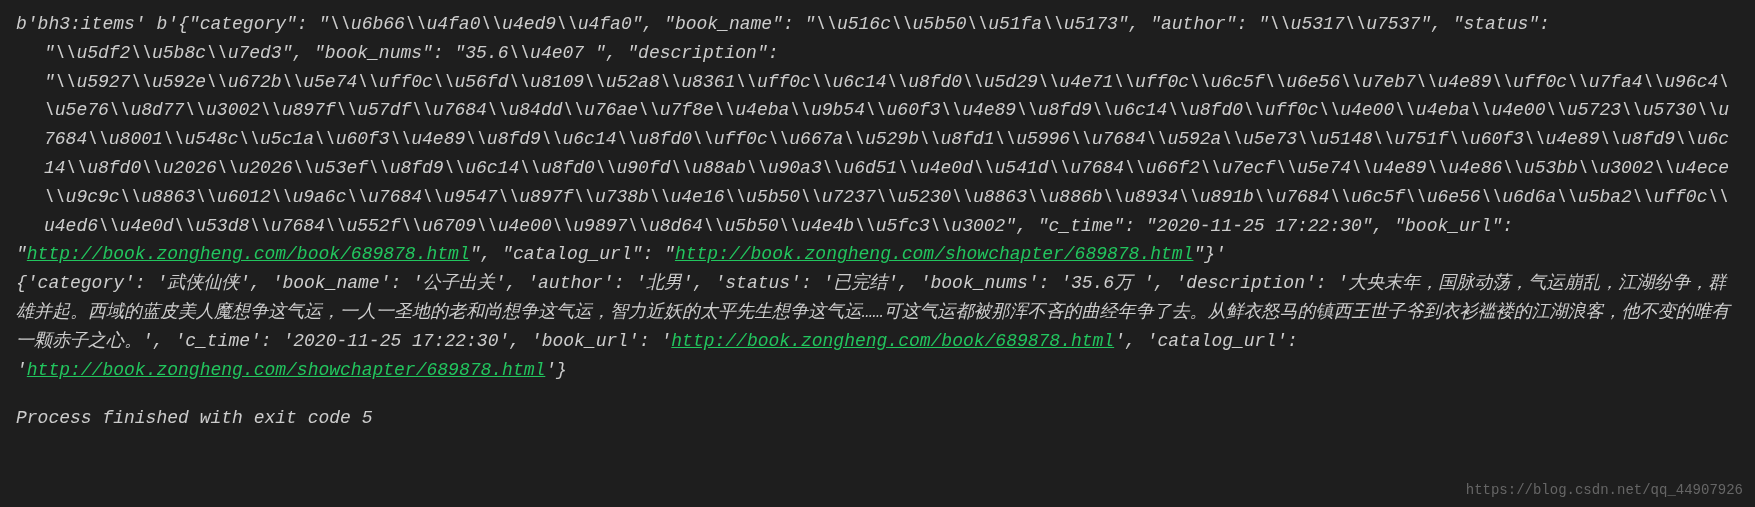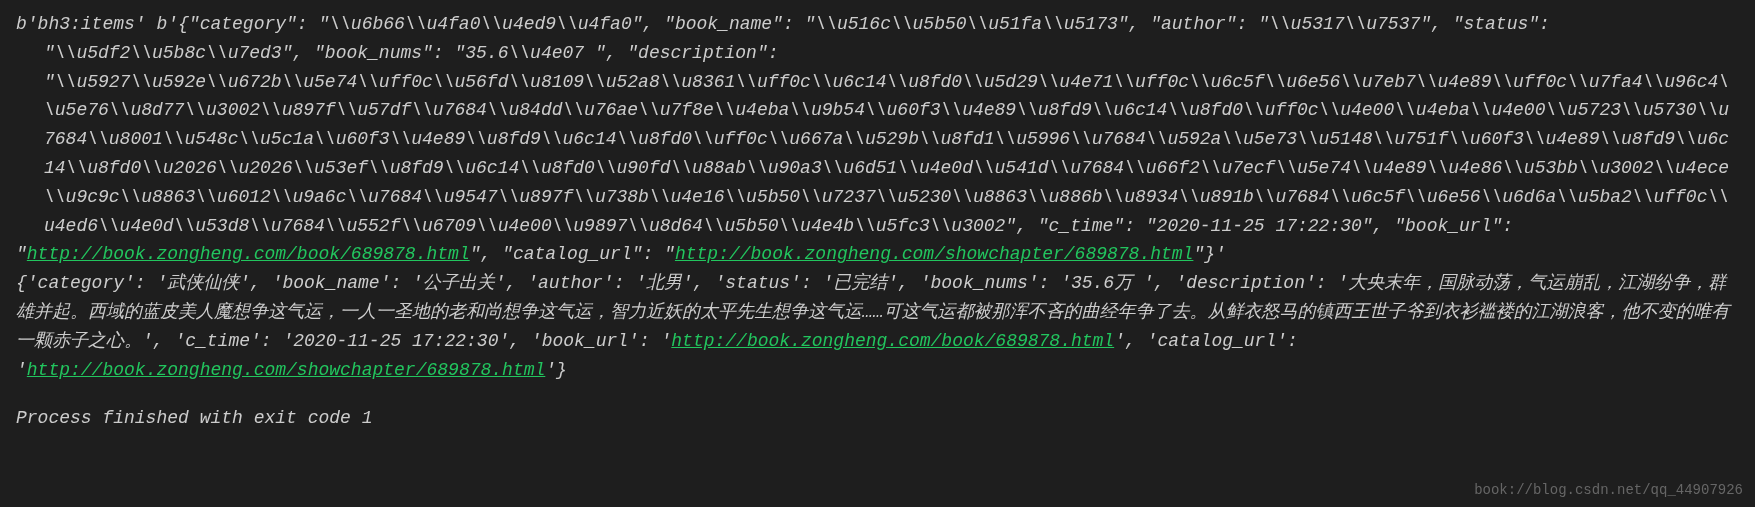--- a/index.html
+++ b/index.html
@@ -56,15 +56,15 @@
   <span class="indent">"\\u5927\\u592e\\u672b\\u5e74\\uff0c\\u56fd\\u8109\\u52a8\\u8361\\uff0c\\u6c14\\u8fd0\\u5d29\\u4e71\\uff0c\\u6c5f\\u6e56\\u7eb7\\u4e89\\uff0c\\u7fa4\\u96c4\\u5e76\\u8d77\\u3002\\u897f\\u57df\\u7684\\u84dd\\u76ae\\u7f8e\\u4eba\\u9b54\\u60f3\\u4e89\\u8fd9\\u6c14\\u8fd0\\uff0c\\u4e00\\u4eba\\u4e00\\u5723\\u5730\\u7684\\u8001\\u548c\\u5c1a\\u60f3\\u4e89\\u8fd9\\u6c14\\u8fd0\\uff0c\\u667a\\u529b\\u8fd1\\u5996\\u7684\\u592a\\u5e73\\u5148\\u751f\\u60f3\\u4e89\\u8fd9\\u6c14\\u8fd0\\u2026\\u2026\\u53ef\\u8fd9\\u6c14\\u8fd0\\u90fd\\u88ab\\u90a3\\u6d51\\u4e0d\\u541d\\u7684\\u66f2\\u7ecf\\u5e74\\u4e89\\u4e86\\u53bb\\u3002\\u4ece\\u9c9c\\u8863\\u6012\\u9a6c\\u7684\\u9547\\u897f\\u738b\\u4e16\\u5b50\\u7237\\u5230\\u8863\\u886b\\u8934\\u891b\\u7684\\u6c5f\\u6e56\\u6d6a\\u5ba2\\uff0c\\u4ed6\\u4e0d\\u53d8\\u7684\\u552f\\u6709\\u4e00\\u9897\\u8d64\\u5b50\\u4e4b\\u5fc3\\u3002", "c_time": "2020-11-25 17:22:30", "book_url":</span>
   <span>"</span><span class="link">http://book.zongheng.com/book/689878.html</span><span>", "catalog_url": "</span><span class="link">http://book.zongheng.com/showchapter/689878.html</span><span>"}'</span>
 </div>
 
 <div class="output-line">
   <span>{'category': '武侠仙侠', 'book_name': '公子出关', 'author': '北男', 'status': '已完结', 'book_nums': '35.6万 ', 'description': '大央末年，国脉动荡，气运崩乱，江湖纷争，群雄并起。西域的蓝皮美人魔想争这气运，一人一圣地的老和尚想争这气运，智力近妖的太平先生想争这气运……可这气运都被那浑不吝的曲经年争了去。从鲜衣怒马的镇西王世子爷到衣衫褴褛的江湖浪客，他不变的唯有一颗赤子之心。', 'c_time': '2020-11-25 17:22:30', 'book_url': '</span><span class="link">http://book.zongheng.com/book/689878.html</span><span>', 'catalog_url': '</span><span class="link">http://book.zongheng.com/showchapter/689878.html</span><span>'}</span>
 </div>
 
 <div class="spacer"></div>
 
-<div class="output-line process-line">Process finished with exit code 1</div>
+<div class="output-line process-line">Process finished with exit code 5</div>
 
-<div class="watermark">book://blog.csdn.net/qq_44907926</div>
+<div class="watermark">https://blog.csdn.net/qq_44907926</div>
 
 </body></html>

